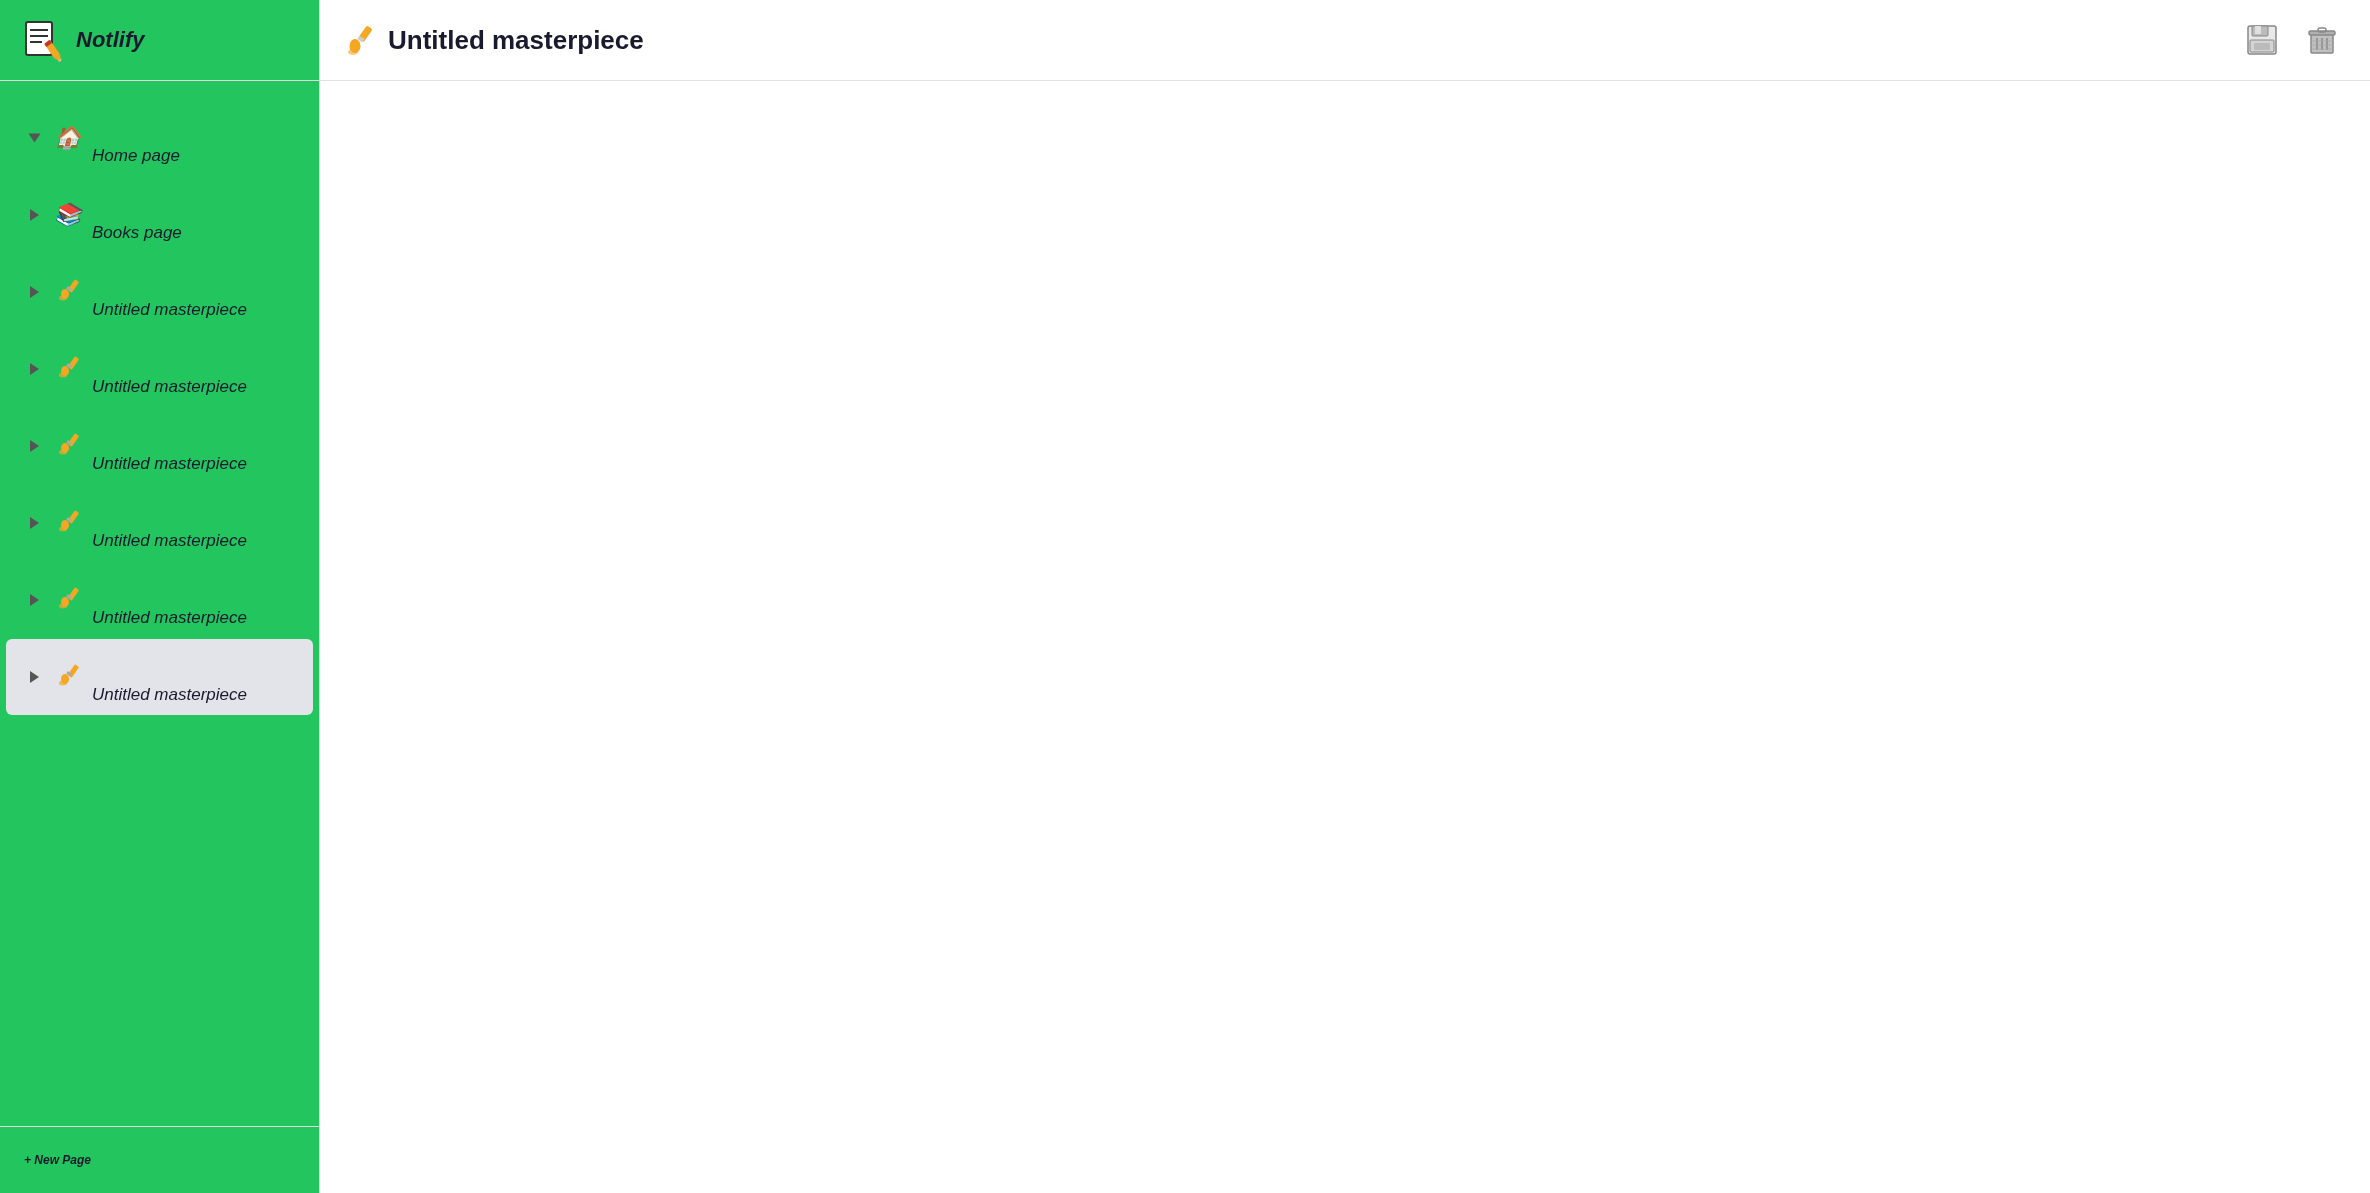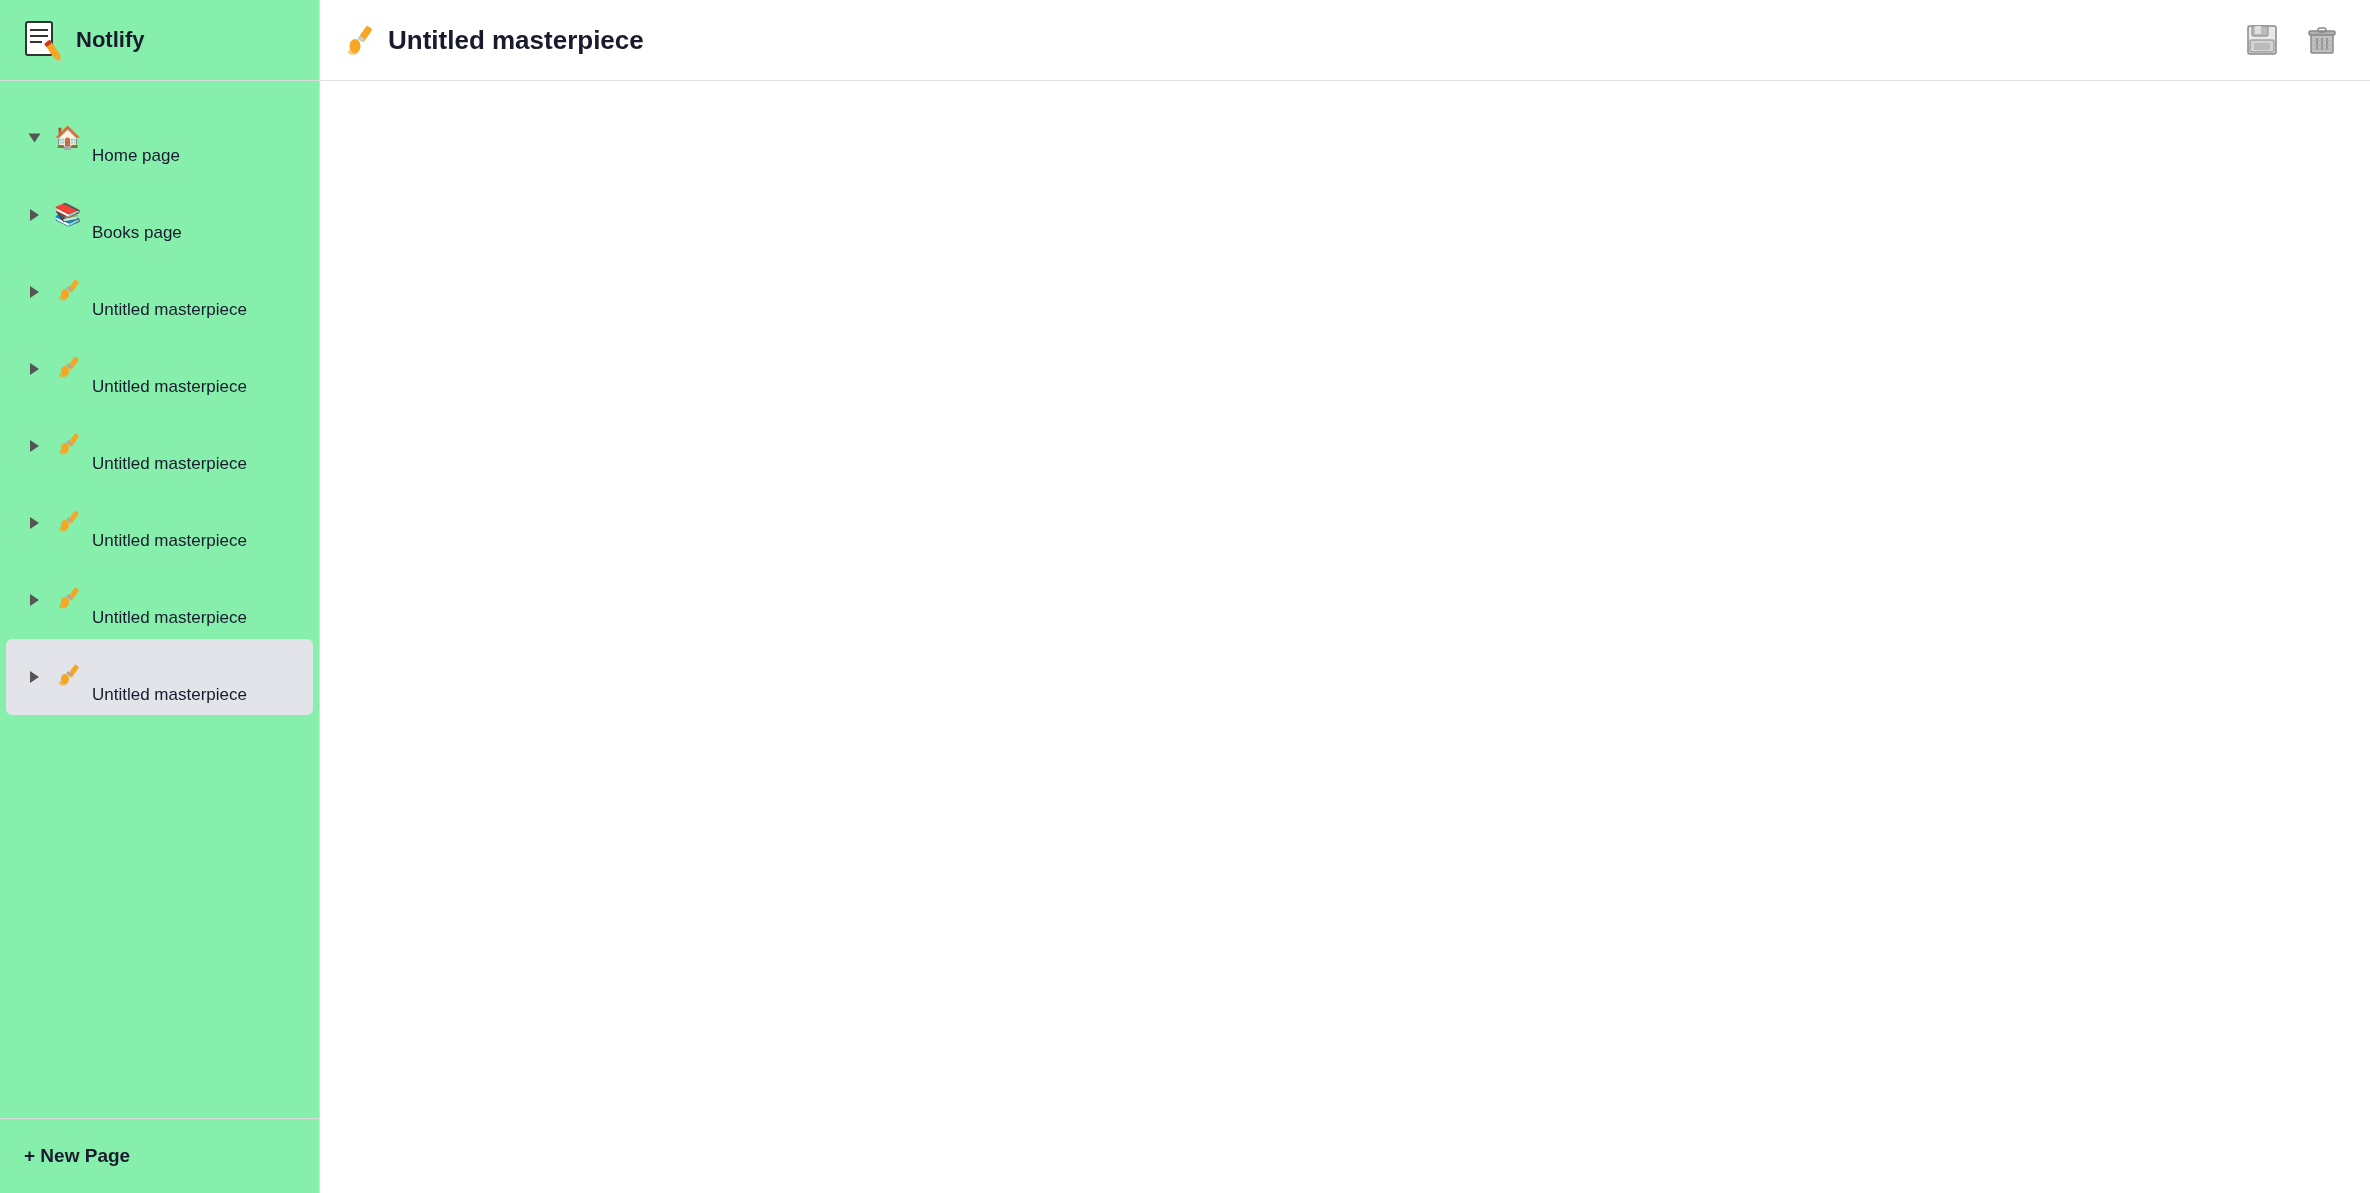--- a/index.html
+++ b/index.html
@@ -14,25 +14,26 @@
       display: flex;
       height: 100vh;
       width: 100vw;
       overflow: hidden;
     }
 
     
     .sidebar {
       width: 320px;
       min-width: 320px;
-      background: #86efac;
+      background: #22c55e;
       display: flex;
       flex-direction: column;
       border-right: 1px solid #d8dae0;
       height: 100vh;
+      font-style: italic;
     }
 
     .sidebar-header {
       display: flex;
       align-items: center;
       gap: 12px;
       padding: 18px 20px 18px 20px;
       border-bottom: 1px solid #d8dae0;
     }
 
@@ -100,21 +101,21 @@
       font-weight: 400;
       margin-top: 36px;
     }
 
     .sidebar-footer {
       padding: 18px 20px;
       border-top: 1px solid #d8dae0;
     }
 
     .new-page-btn {
-      font-size: 19px;
+      font-size: 12px;
       font-weight: 600;
       color: #1a1a2e;
       cursor: pointer;
       padding: 8px 4px;
       display: inline-block;
       text-align: center;
     }
 
     
     .main {

